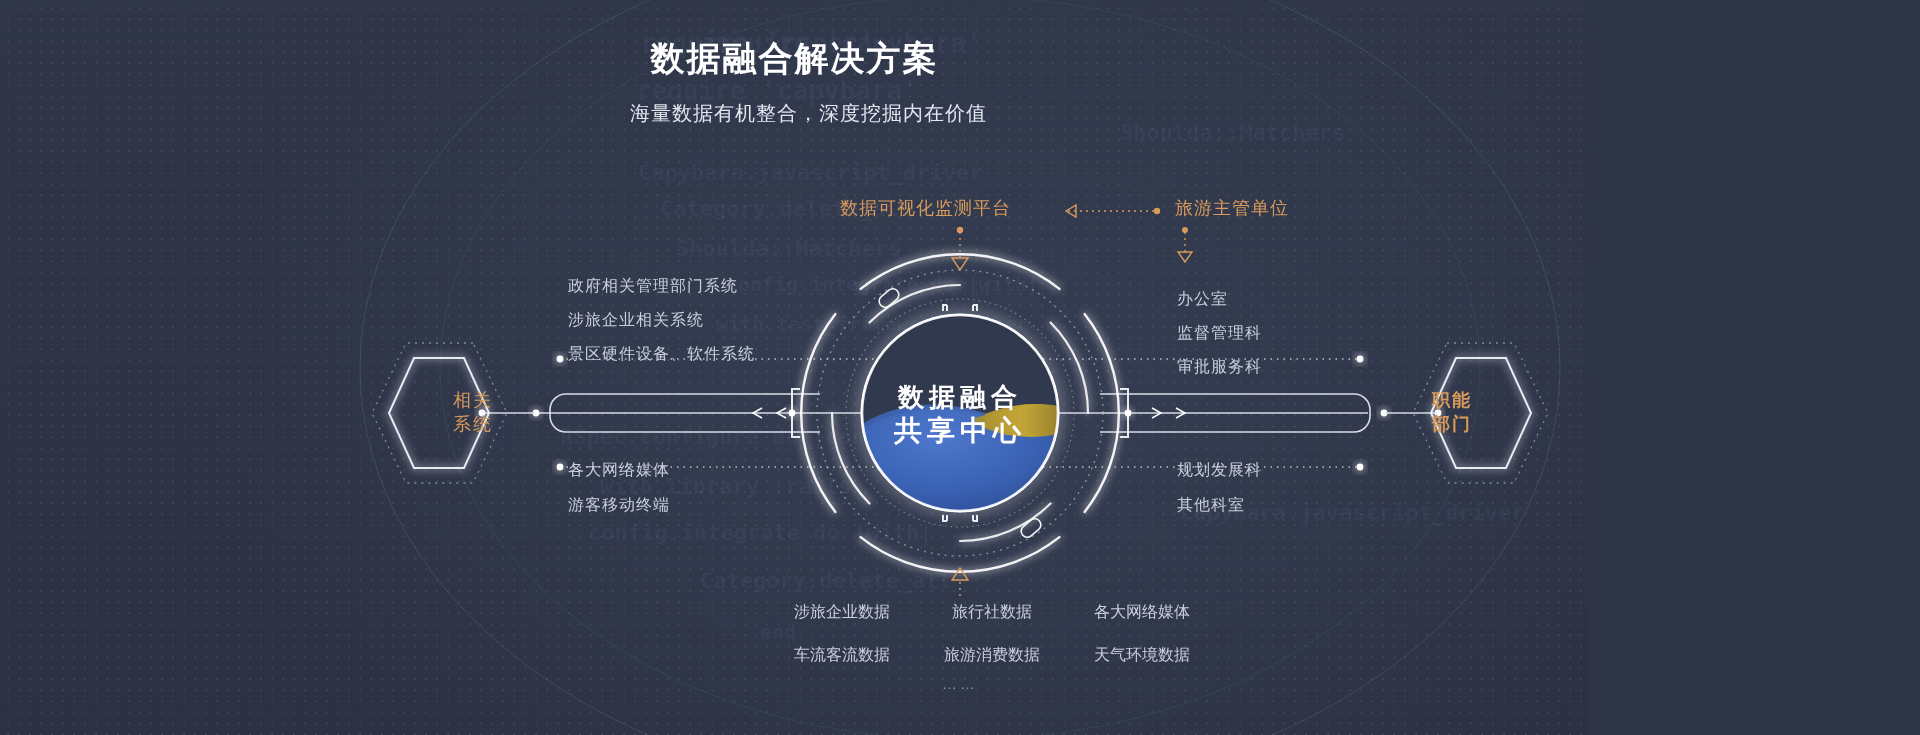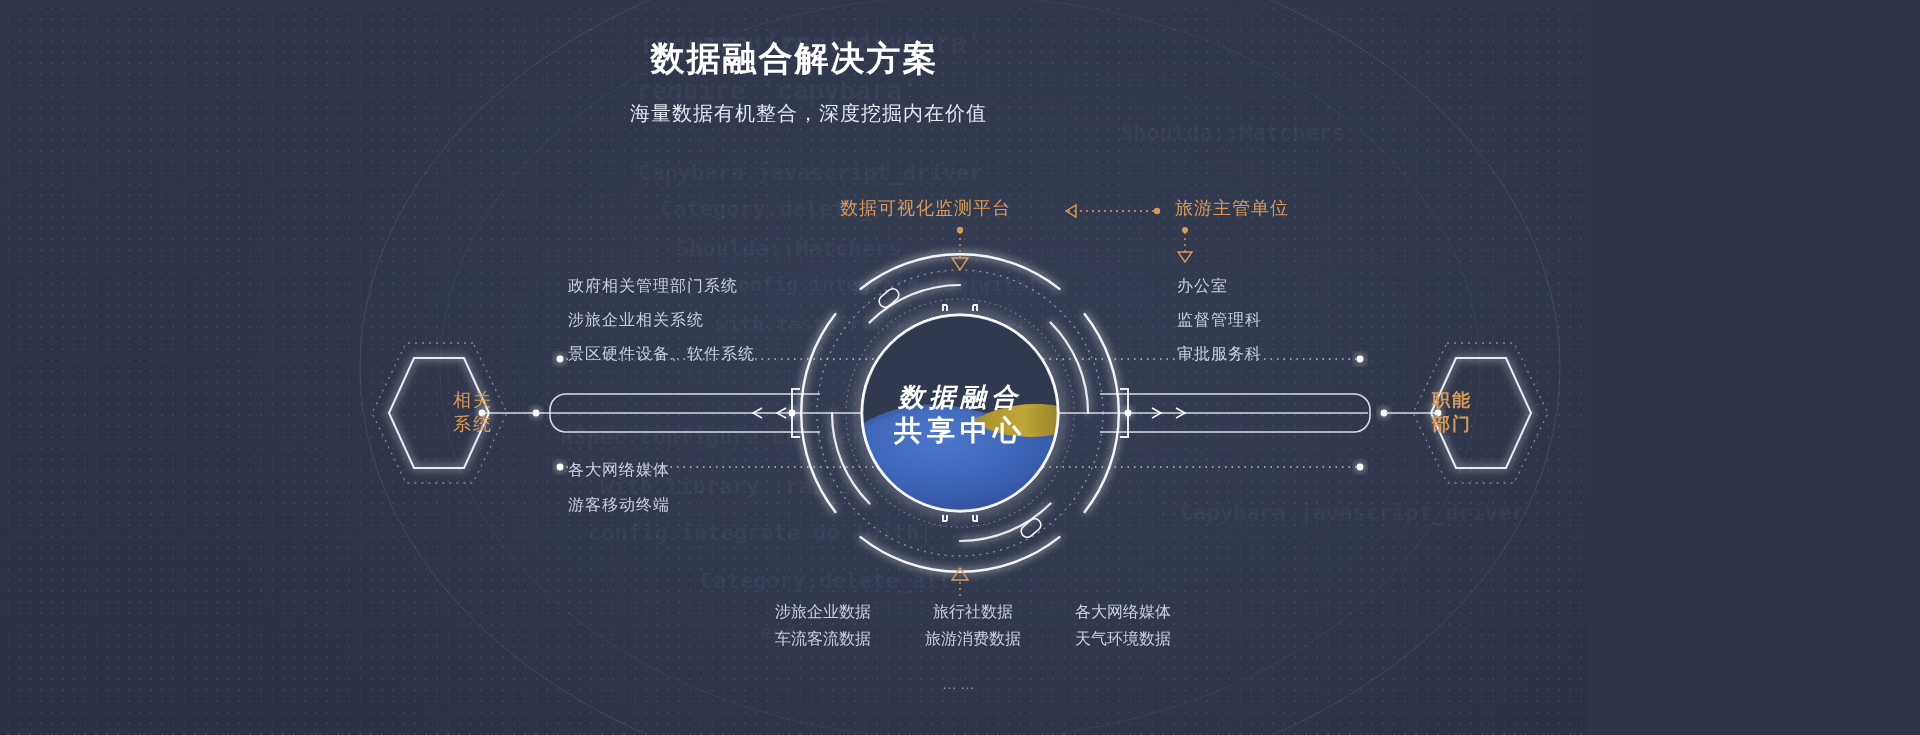--- a/index.html
+++ b/index.html
@@ -50,44 +50,44 @@
   .lbl-top-right{
     position:absolute;left:1175px;top:196px;font-size:18px;color:#d99a5b;letter-spacing:1px;white-space:nowrap;
   }
   .col{position:absolute;}
   .col .row{font-size:16px;color:#c9cfdd;letter-spacing:1px;white-space:nowrap;line-height:1;}
   .left-top{left:568px;top:278px;}
   .left-top .row{margin-bottom:18px;text-align:left;}
   .left-bot{left:568px;top:462px;}
   .left-bot .row{margin-bottom:19px;text-align:left;}
   .right-top{left:1177px;top:278px;}
-  .right-top .row{margin-bottom:18px;text-align:left;}
+  .right-top .row{margin-bottom:18px;text-align:left;margin-top:13px;}
   .right-bot{left:1177px;top:462px;}
   .right-bot .row{margin-bottom:19px;text-align:left;}
   .bottom-grid{
-    position:absolute;left:748px;top:602px;width:450px;
+    position:absolute;left:767px;top:602px;width:450px;
     display:grid;grid-template-columns:150px 150px 150px;
-    row-gap:6px;
+    row-gap:22px;
   }
   .bottom-grid .cell{font-size:16px;color:#c9cfdd;text-align:center;white-space:nowrap;}
   .ellipsis{
     position:absolute;left:735px;top:675px;width:450px;text-align:center;
     font-size:15px;color:#8b93a8;letter-spacing:3px;
   }
   .hexlabel{
     position:absolute;text-align:center;font-size:18px;color:#d99a5b;
     line-height:24px;letter-spacing:2px;
   }
   .hex-left{left:418px;top:388px;width:110px;}
   .hex-right{left:1397px;top:388px;width:110px;font-weight:bold;}
   .center-text{
     position:absolute;left:810px;top:380px;width:300px;text-align:center;
     line-height:34px;
   }
-  .center-text .l1{font-size:26px;font-weight:700;color:#ffffff;letter-spacing:5px;font-style:italic;}
+  .center-text .l1{font-size:26px;font-weight:700;color:#ffffff;letter-spacing:5px;}
   .center-text .l2{font-size:28px;font-weight:700;color:#ffffff;letter-spacing:5px;}
 </style>
 </head>
 <body>
 
 <div id="stage">
 
   <div class="codebg">
     <span style="left:640px;top:28px;font-size:26px;">require 'rspec'</span>
     <span style="left:700px;top:28px;font-size:26px;">require 'capybara'</span>
@@ -311,20 +311,24 @@
     <div class="row">涉旅企业相关系统</div>
     <div class="row">景区硬件设备、软件系统</div>
   </div>
 
   <div class="col right-top">
     <div class="row">办公室</div>
     <div class="row">监督管理科</div>
     <div class="row">审批服务科</div>
   </div>
 
+  <div class="col right-bot">
+    <div class="row">规划发展科</div>
+    <div class="row">其他科室</div>
+  </div>
 
   <div class="bottom-grid">
     <div class="cell">涉旅企业数据</div>
     <div class="cell">旅行社数据</div>
     <div class="cell">各大网络媒体</div>
     <div class="cell">车流客流数据</div>
     <div class="cell">旅游消费数据</div>
     <div class="cell">天气环境数据</div>
   </div>
   <div class="ellipsis">……</div>

